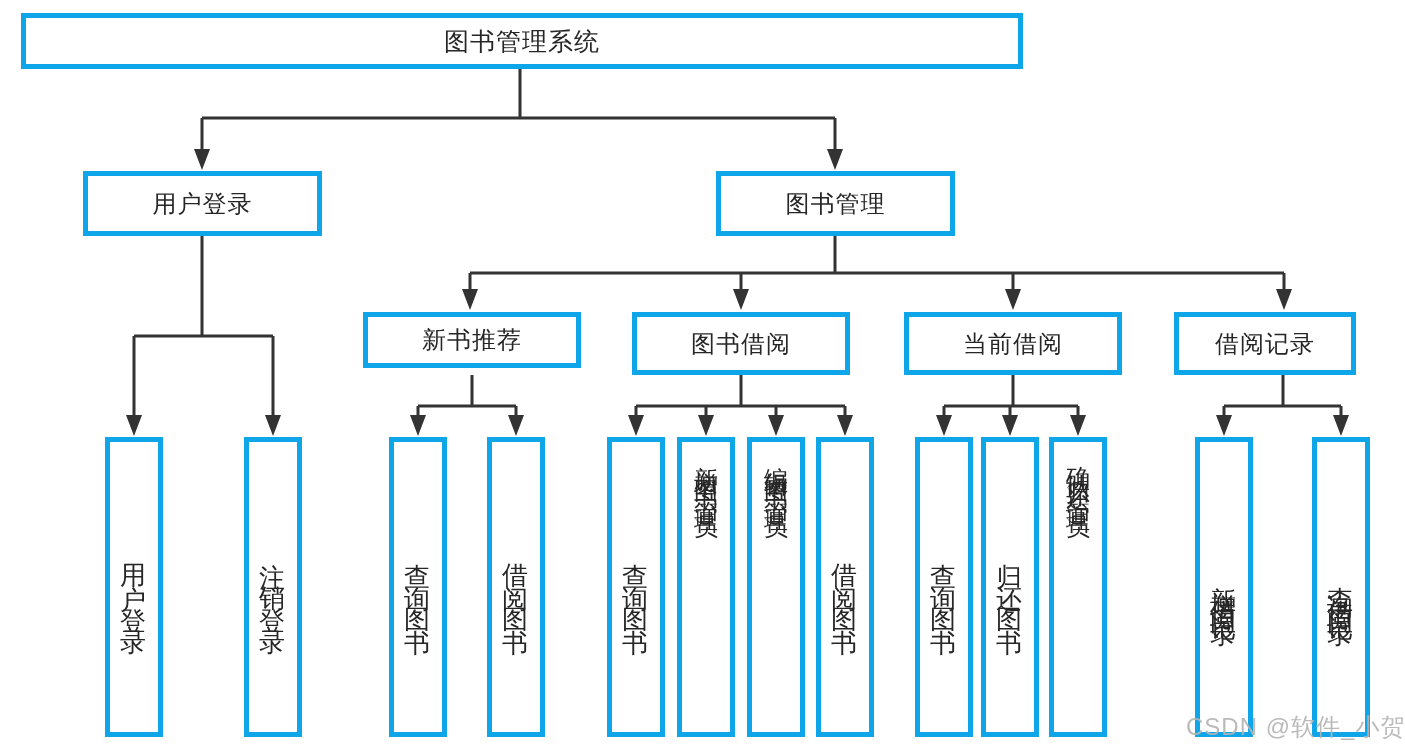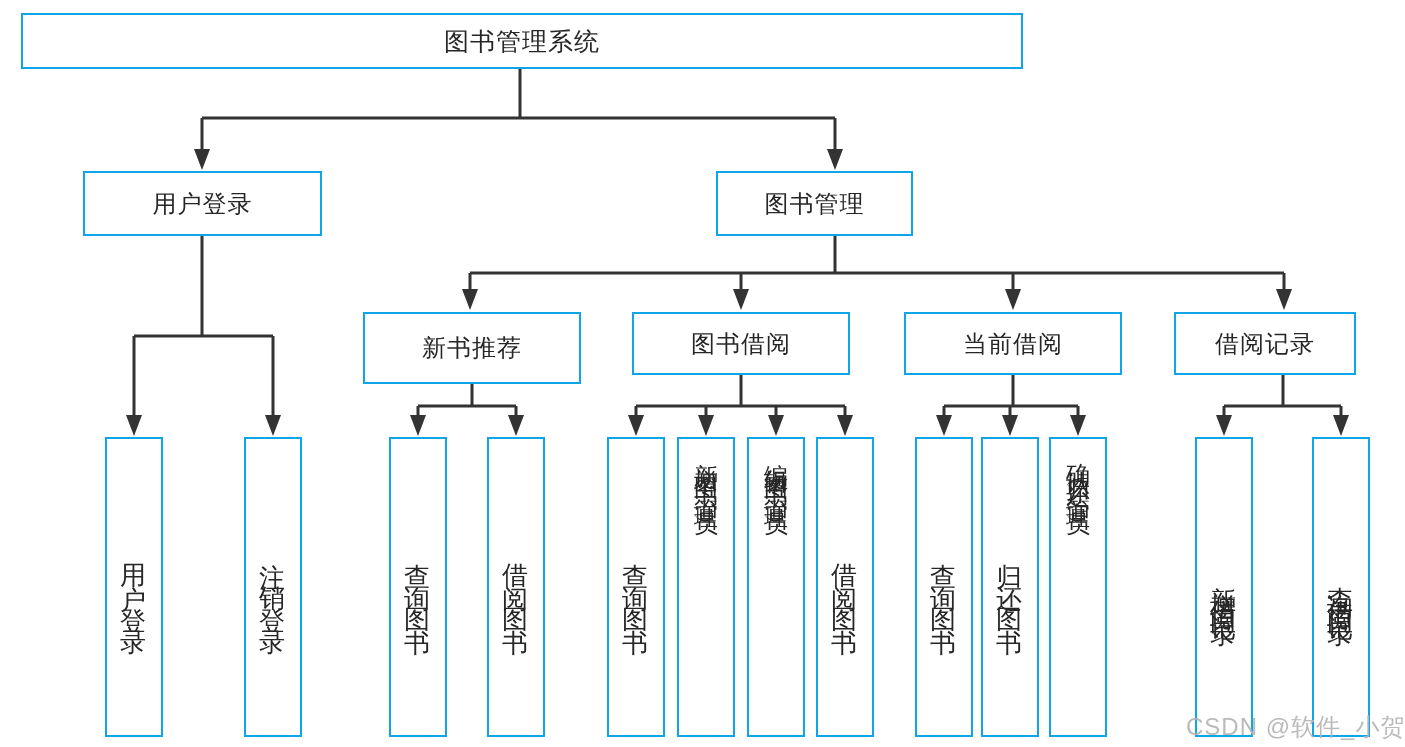--- a/index.html
+++ b/index.html
@@ -18,21 +18,21 @@
   }
   .wires {
     position: absolute;
     left: 0; top: 0;
     width: 1405px; height: 747px;
     pointer-events: none;
   }
   .node {
     position: absolute;
     box-sizing: border-box;
-    border: 2px solid #0ea5e9;
+    border: 5px solid #0ea5e9;
     background: #ffffff;
     display: flex;
     align-items: center;
     justify-content: center;
   }
   .hbox {
     font-size: 24px;
     letter-spacing: 1px;
     white-space: nowrap;
   }
@@ -86,25 +86,25 @@
              M1216,415 L1224,436 L1232,415 Z M1333,415 L1341,436 L1349,415 Z"></path>
   </svg>
 
   <div class="node hbox root-box" style="left:21px; top:13px; width:1002px; height:56px;">
     <span>图书管理系统</span>
   </div>
 
   <div class="node hbox" style="left:83px; top:171px; width:239px; height:65px;">
     <span>用户登录</span>
   </div>
-  <div class="node hbox" style="left:716px; top:171px; width:197px; height:65px;">
+  <div class="node hbox" style="left:716px; top:171px; width:239px; height:65px;">
     <span>图书管理</span>
   </div>
 
-  <div class="node hbox" style="left:363px; top:312px; width:218px; height:72px;">
+  <div class="node hbox" style="left:363px; top:312px; width:218px; height:56px;">
     <span>新书推荐</span>
   </div>
   <div class="node hbox" style="left:632px; top:312px; width:218px; height:63px;">
     <span>图书借阅</span>
   </div>
   <div class="node hbox" style="left:904px; top:312px; width:218px; height:63px;">
     <span>当前借阅</span>
   </div>
   <div class="node hbox" style="left:1174px; top:312px; width:182px; height:63px;">
     <span>借阅记录</span>

